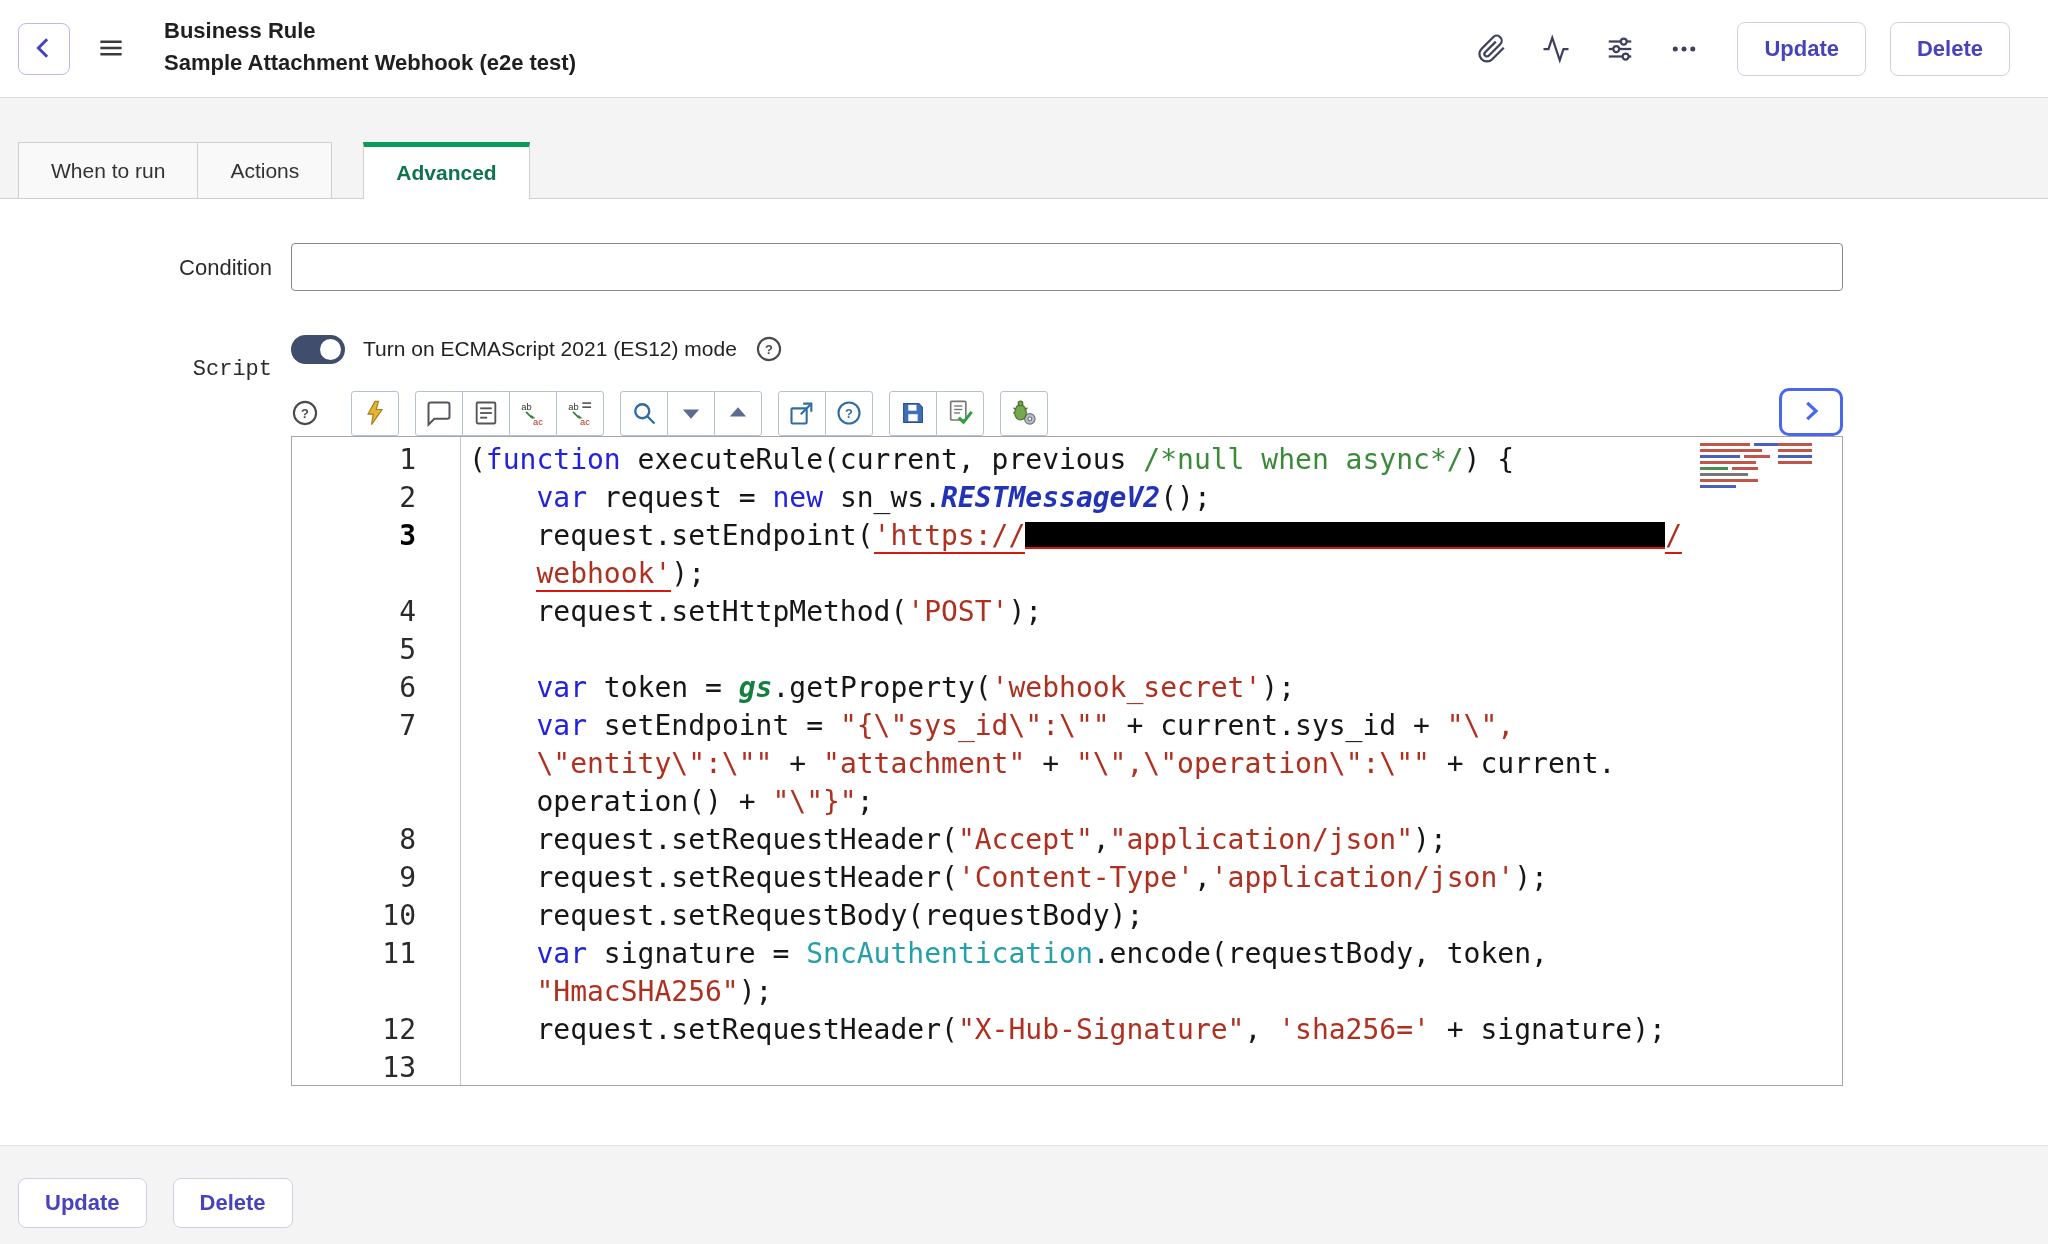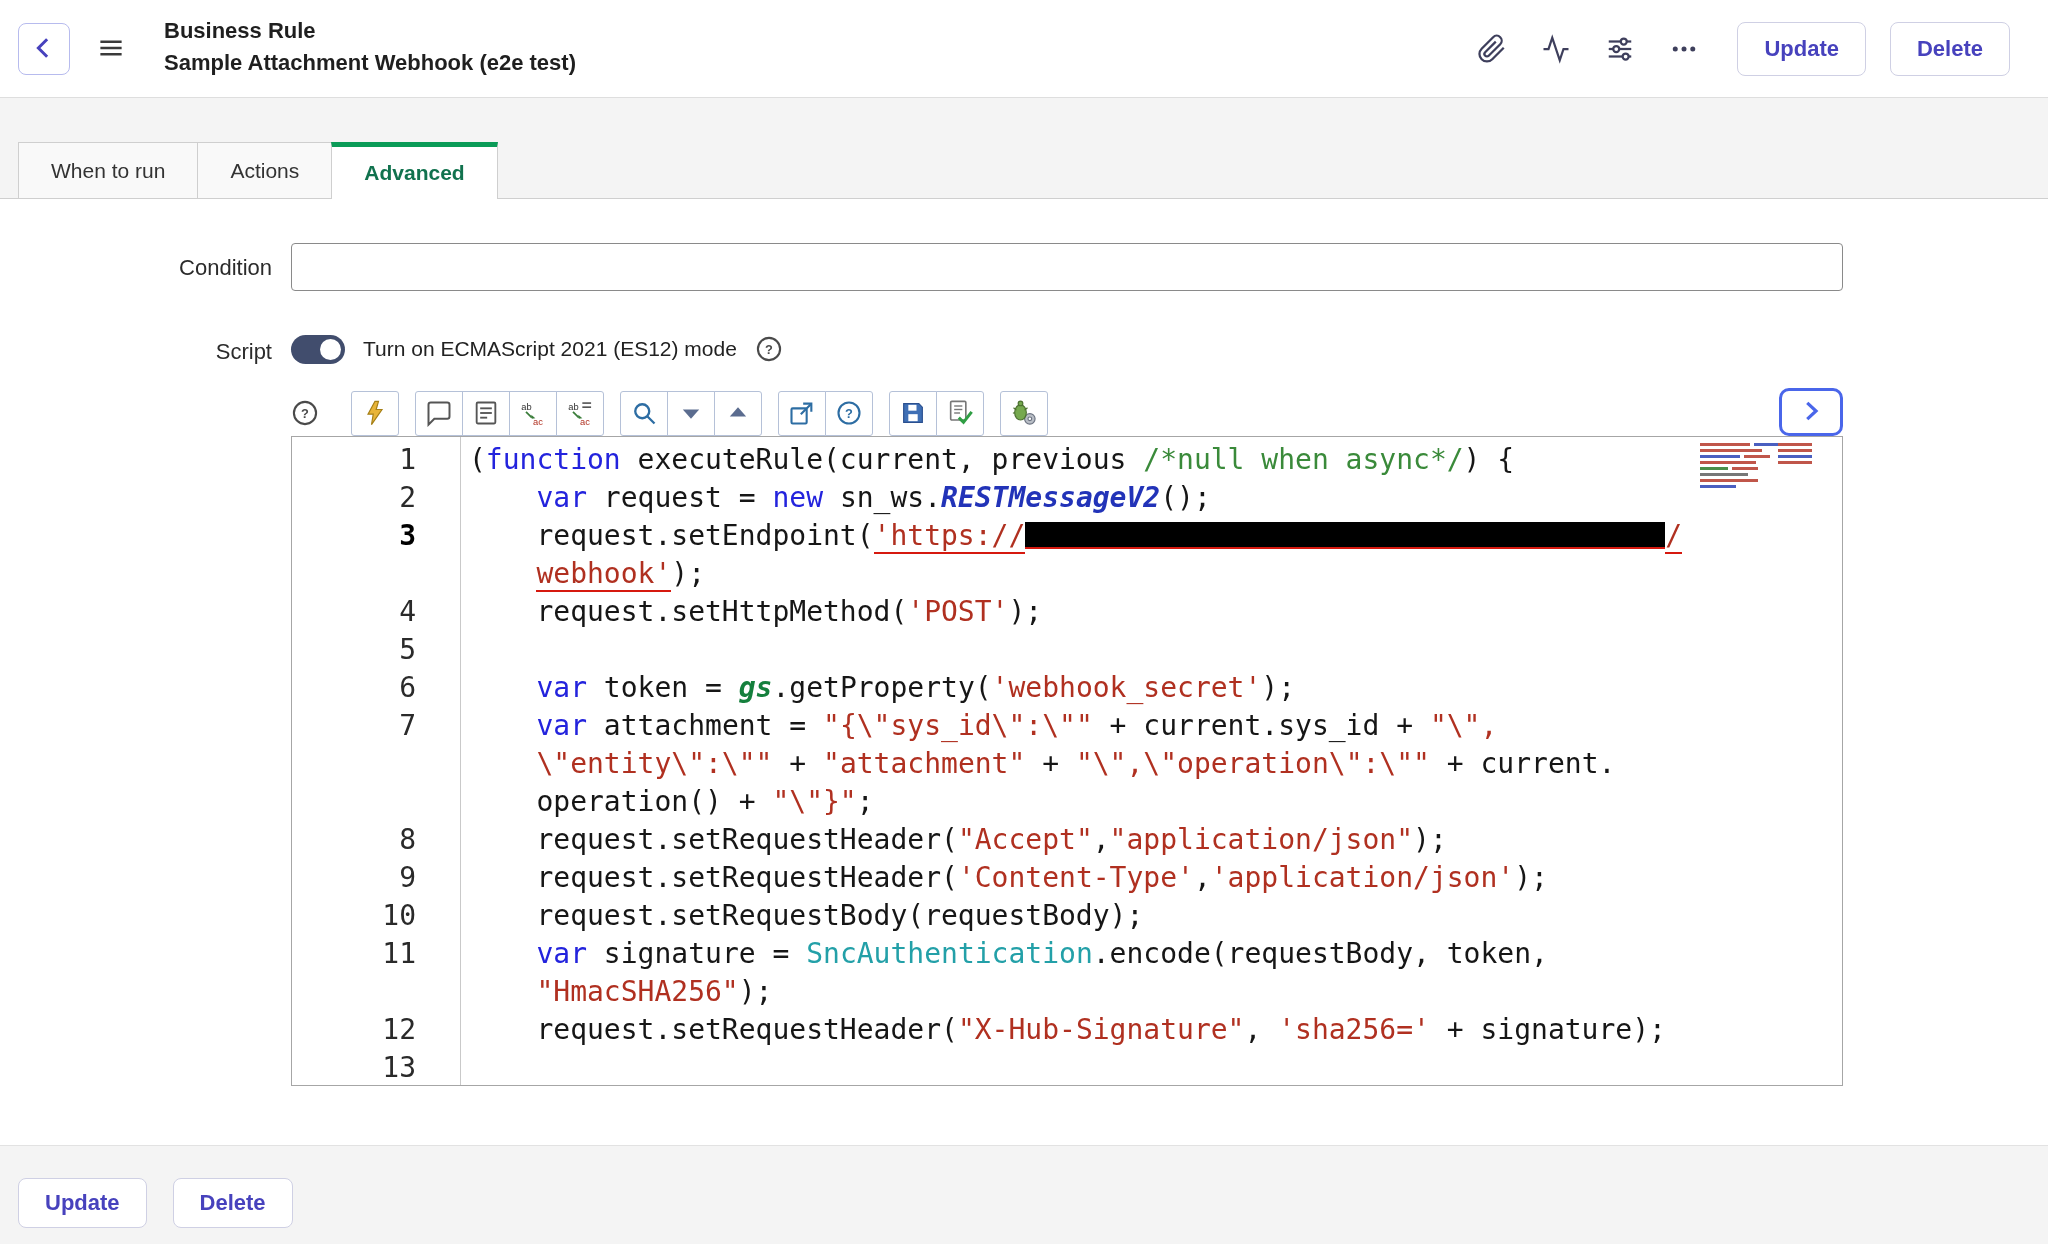--- a/index.html
+++ b/index.html
@@ -18,27 +18,27 @@
   .top-actions { position:absolute; right:38px; top:22px; height:54px; display:flex; align-items:center; gap:10px; }
   .hdr-icons { display:flex; align-items:center; gap:22px; margin-right:22px; }
   .icon-btn { width:42px; height:42px; background:none; border:none; display:flex; align-items:center; justify-content:center; cursor:pointer; }
   .icon-btn svg { width:30px; height:30px; }
   .btn { height:54px; padding:0 26px; background:#fff; border:1px solid #cfd0e4; border-radius:8px; color:#4742bd; font-weight:bold; font-size:22px; font-family:inherit; cursor:pointer; }
   .btn + .btn { margin-left:14px; }
 
   
   .tabstrip { position:absolute; top:142px; left:0; right:0; height:57px; padding-left:18px; display:flex; align-items:flex-end; border-bottom:1px solid #cfcfcf; background:#f4f4f4; }
   .tab { height:56px; padding:0 32px; font-size:21px; color:#333; background:#f9f9f9; border:1px solid #cfcfcf; border-bottom:none; margin-right:-1px; display:flex; align-items:center; font-family:inherit; cursor:pointer; }
-  .tab.active { background:#fff; border-top:5px solid #0a9b57; color:#11724e; font-weight:bold; height:57px; margin-bottom:-1px; }
+  .tab.active { background:#fff; border-top:5px solid #0a9b57; color:#11724e; font-weight:bold; height:57px; margin-bottom:-1px;margin-left:32px; }
 
   
   .content { position:absolute; top:199px; left:0; right:0; height:947px; background:#fff; border-bottom:1px solid #e2e2e2; }
   .field-label { position:absolute; left:0; width:272px; text-align:right; font-size:22px; color:#2b2b2b; }
   .lbl-condition { top:56px; }
-  .lbl-script { top:140px; }
+  .lbl-script { top:158px;font-family:Liberation Mono, monospace; }
   .condition-input { position:absolute; left:291px; top:44px; width:1552px; height:48px; border:1px solid #8a8a8a; border-radius:4px; font-size:21px; padding:0 14px; font-family:inherit; background:#fff; }
   .row-script { position:absolute; left:291px; top:132px; height:36px; display:flex; align-items:center; gap:18px; }
   .toggle { position:relative; width:54px; height:29px; border-radius:15px; background:#414d6d; cursor:pointer; flex:none; }
   .toggle .knob { position:absolute; right:4px; top:4px; width:21px; height:21px; border-radius:50%; background:#fff; }
   .toggle-label { font-size:21px; color:#222; }
   .help-icon { width:28px; height:28px; display:inline-flex; cursor:pointer; }
   .help-icon svg { width:28px; height:28px; }
 
   
   .toolbar { position:absolute; left:291px; top:190px; width:1552px; height:48px; display:flex; align-items:center; gap:16px; }
@@ -292,21 +292,21 @@
           <div class="gutter-line">13</div>
         </div>
       <div class="code">
           <div class="code-line"><span class="tok-p">(</span><span class="tok-k">function</span><span class="tok-p"> executeRule(current, previous </span><span class="tok-c">/*null when async*/</span><span class="tok-p">) {</span></div>
           <div class="code-line"><span class="tok-p">    </span><span class="tok-k">var</span><span class="tok-p"> request = </span><span class="tok-k">new</span><span class="tok-p"> sn_ws.</span><span class="tok-t">RESTMessageV2</span><span class="tok-p">();</span></div>
           <div class="code-line"><span class="tok-p">    request.setEndpoint(</span><span class="tok-e">'https://</span><span class="tok-r"></span><span class="tok-e">/</span></div>
           <div class="code-line"><span class="tok-p">    </span><span class="tok-e">webhook'</span><span class="tok-p">);</span></div>
           <div class="code-line"><span class="tok-p">    request.setHttpMethod(</span><span class="tok-s">'POST'</span><span class="tok-p">);</span></div>
           <div class="code-line"></div>
           <div class="code-line"><span class="tok-p">    </span><span class="tok-k">var</span><span class="tok-p"> token = </span><span class="tok-g">gs</span><span class="tok-p">.getProperty(</span><span class="tok-s">'webhook_secret'</span><span class="tok-p">);</span></div>
-          <div class="code-line"><span class="tok-p">    </span><span class="tok-k">var</span><span class="tok-p"> attachment = </span><span class="tok-s">"{\"sys_id\":\""</span><span class="tok-p"> + current.sys_id + </span><span class="tok-s">"\",</span></div>
+          <div class="code-line"><span class="tok-p">    </span><span class="tok-k">var</span><span class="tok-p"> setEndpoint = </span><span class="tok-s">"{\"sys_id\":\""</span><span class="tok-p"> + current.sys_id + </span><span class="tok-s">"\",</span></div>
           <div class="code-line"><span class="tok-p">    </span><span class="tok-s">\"entity\":\""</span><span class="tok-p"> + </span><span class="tok-s">"attachment"</span><span class="tok-p"> + </span><span class="tok-s">"\",\"operation\":\""</span><span class="tok-p"> + current.</span></div>
           <div class="code-line"><span class="tok-p">    operation() + </span><span class="tok-s">"\"}"</span><span class="tok-p">;</span></div>
           <div class="code-line"><span class="tok-p">    request.setRequestHeader(</span><span class="tok-s">"Accept"</span><span class="tok-p">,</span><span class="tok-s">"application/json"</span><span class="tok-p">);</span></div>
           <div class="code-line"><span class="tok-p">    request.setRequestHeader(</span><span class="tok-s">'Content-Type'</span><span class="tok-p">,</span><span class="tok-s">'application/json'</span><span class="tok-p">);</span></div>
           <div class="code-line"><span class="tok-p">    request.setRequestBody(requestBody);</span></div>
           <div class="code-line"><span class="tok-p">    </span><span class="tok-k">var</span><span class="tok-p"> signature = </span><span class="tok-n">SncAuthentication</span><span class="tok-p">.encode(requestBody, token,</span></div>
           <div class="code-line"><span class="tok-p">    </span><span class="tok-s">"HmacSHA256"</span><span class="tok-p">);</span></div>
           <div class="code-line"><span class="tok-p">    request.setRequestHeader(</span><span class="tok-s">"X-Hub-Signature"</span><span class="tok-p">, </span><span class="tok-s">'sha256='</span><span class="tok-p"> + signature);</span></div>
           <div class="code-line"></div>
         </div>

